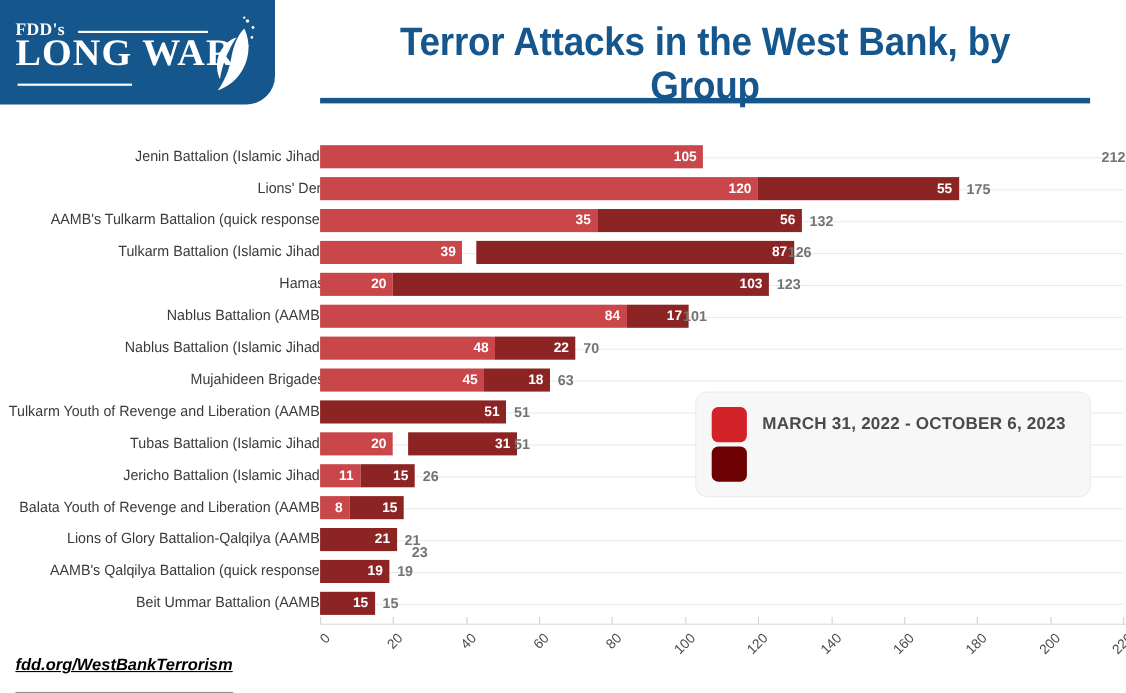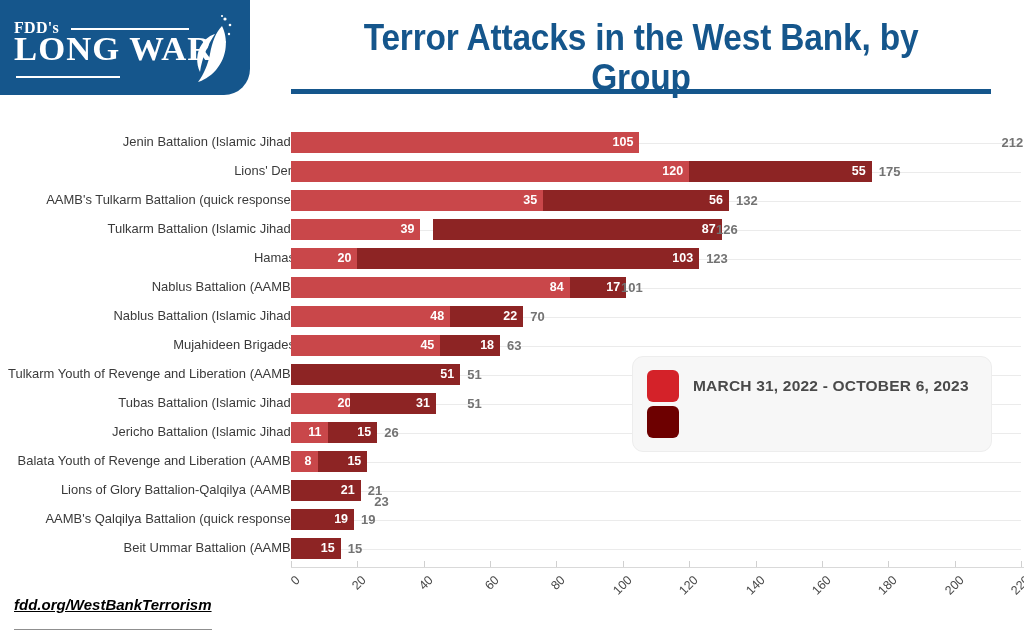--- a/index.html
+++ b/index.html
@@ -260,21 +260,21 @@
           </div>
         </div>
         <div class="total-val" style="left: 467.227px;">51</div>
       </div>
       <div class="row" style="top: 275px; height: 21px;">
         <div class="cat-label" style="top: 2px;">Tubas Battalion (Islamic Jihad)</div>
         <div class="bar" style="left: 291px; width: 169.227px;">
           <div class="seg seg-a" style="left: 0px; width: 66.3636px;">
             <span class="seg-val">20</span>
           </div>
-          <div class="seg seg-b" style="left: 59px; width: 86px;">
+          <div class="seg seg-b" style="left: 80px; width: 99px;">
             <span class="seg-val">31</span>
           </div>
         </div>
         <div class="total-val" style="left: 467.227px;">51</div>
       </div>
       <div class="row" style="top: 304px; height: 21px;">
         <div class="cat-label" style="top: 2px;">Jericho Battalion (Islamic Jihad)</div>
         <div class="bar" style="left: 291px; width: 86.2727px;">
           <div class="seg seg-a" style="left: 0px; width: 36.5px;">
             <span class="seg-val">11</span>

